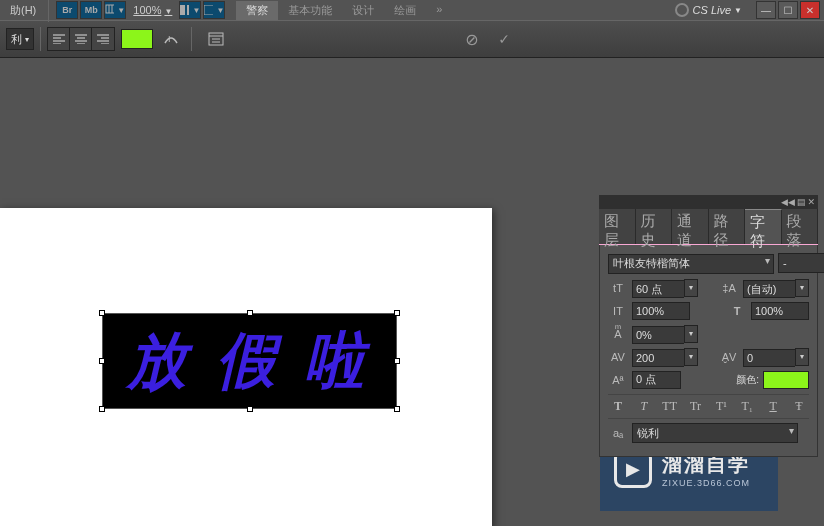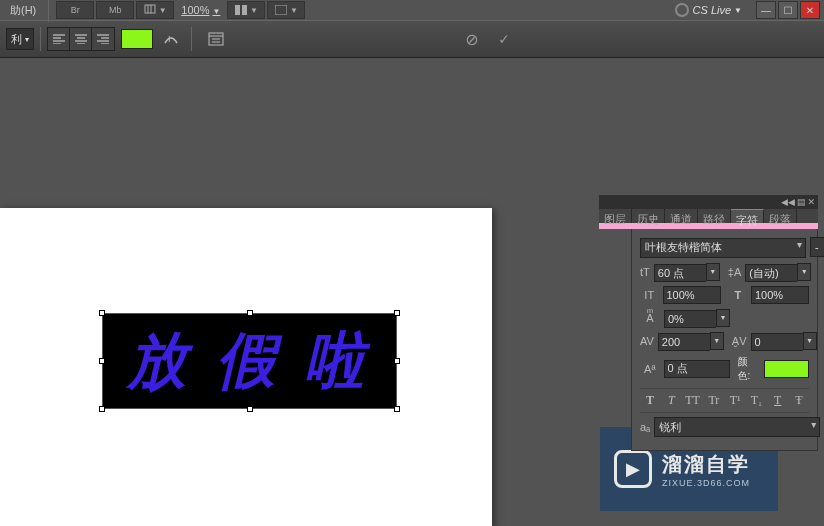--- a/index.html
+++ b/index.html
@@ -2,21 +2,21 @@
 <html><head>
 <meta charset="utf-8">
 <style>
 * { margin: 0; padding: 0; box-sizing: border-box; font-family: "Microsoft YaHei", Arial, sans-serif; }
 body { width: 824px; height: 526px; background: #4f4f4f; overflow: hidden; position: relative; }
 
 
 .menu-bar { height: 20px; background: #535353; display: flex; align-items: center; padding: 0 4px; font-size: 11px; color: #ccc; }
 .menu-bar .menu-item { padding: 0 6px; }
 .menu-bar .spacer { flex: 1; }
-.icon-btn { width: 38px; height: 18px; display: inline-flex; align-items: center; justify-content: center; margin: 0 1px; background: #404040; border: 1px solid #333; font-size: 9px; color: #aaa; }
+.icon-btn { width: 22px; height: 18px; display: inline-flex; align-items: center; justify-content: center; margin: 0 1px; background: #0c4a6e; border: 1px solid #333; font-size: 9px; color: #aaa; font-weight: bold; }
 .zoom-display { font-size: 11px; margin: 0 6px; text-decoration: underline; }
 .dropdown-arrow { font-size: 8px; margin-left: 3px; }
 .workspace-tabs { display: flex; margin-left: 10px; }
 .workspace-tab { padding: 2px 10px; font-size: 11px; color: #999; }
 .workspace-tab.active { background: #6a6a6a; color: #ddd; }
 .cs-live { display: flex; align-items: center; padding: 0 8px; font-size: 11px; color: #ddd; font-style: italic; }
 .cs-live-icon { width: 14px; height: 14px; border: 2px solid #888; border-radius: 50%; margin-right: 4px; }
 .win-controls { display: flex; margin-left: 4px; }
 .win-btn { width: 20px; height: 18px; background: #5a5a5a; border: 1px solid #333; margin-left: 2px; font-size: 10px; color: #ccc; display: inline-flex; align-items: center; justify-content: center; }
 .win-btn.close { background: #c9302c; }
@@ -43,24 +43,24 @@
 .sel-handle { position: absolute; width: 6px; height: 6px; background: #fff; border: 1px solid #000; }
 .handle-tl { left: -4px; top: -4px; } .handle-tm { left: 50%; top: -4px; margin-left: -3px; } .handle-tr { right: -4px; top: -4px; }
 .handle-ml { left: -4px; top: 50%; margin-top: -3px; } .handle-mr { right: -4px; top: 50%; margin-top: -3px; }
 .handle-bl { left: -4px; bottom: -4px; } .handle-bm { left: 50%; bottom: -4px; margin-left: -3px; } .handle-br { right: -4px; bottom: -4px; }
 .sel-border { position: absolute; left: -1px; top: -1px; right: -1px; bottom: -1px; border: 1px solid #555; pointer-events: none; }
 
 
 .right-panel { position: absolute; right: 6px; top: 137px; width: 219px; z-index: 5; }
 .panel-topbar { height: 14px; background: #2f2f2f; display: flex; justify-content: flex-end; align-items: center; padding: 0 2px; }
 .panel-topctl { font-size: 9px; color: #aaa; margin: 0 1px; }
-.panel-tabs { display: flex; background: #424242; height: 20px; border-bottom: 6px solid #f9a8d4; font-size: 11px; }
+.panel-tabs { display: flex; background: #424242; height: 36px; border-bottom: 1px solid #f9a8d4; font-size: 15px; }
 .panel-tab { padding: 3px 5px; color: #aaa; border-right: 1px solid #2a2a2a; }
 .panel-tab.active { background: #535353; color: #ddd; border-top: 1px solid #888; }
-.panel-body { background: #535353; border: 1px solid #333; border-top: none; padding: 8px; margin-left: 32px; }
+.panel-body { background: #535353; border: 1px solid #333; border-top: none; padding: 8px; }
 .panel-row { display: flex; align-items: center; margin-bottom: 5px; gap: 4px; }
 .panel-select { flex: 1; height: 20px; background: #3a3a3a; border: 1px solid #222; color: #ddd; font-size: 11px; padding: 0 18px 0 4px; appearance: none; position: relative; }
 .select-wrap { position: relative; flex: 1; }
 .select-wrap::after { content: '▾'; position: absolute; right: 4px; top: 2px; font-size: 10px; color: #bbb; pointer-events: none; }
 .panel-input { width: 52px; height: 18px; background: #3a3a3a; border: 1px solid #222; color: #ddd; font-size: 11px; padding: 0 3px; }
 .panel-spin { height: 18px; display: flex; }
 .panel-spin .input-wrap { position: relative; }
 .panel-spin .input-wrap .panel-input { width: 52px; border-right: none; }
 .panel-spin .spin-btn { width: 14px; height: 18px; background: #444; border: 1px solid #222; font-size: 8px; color: #ccc; display: flex; align-items: center; justify-content: center; }
 .row-icon { width: 20px; height: 18px; display: flex; align-items: center; justify-content: center; font-size: 11px; color: #bbb; }
@@ -101,20 +101,27 @@
         <rect x="7" y="0" width="5" height="10" fill="#aaa"></rect>
       </svg>
     <span class="dropdown-arrow">▼</span>
   </span>
   <span class="icon-btn">
     <svg width="12" height="10">
         <rect x="0" y="0" width="12" height="10" fill="none" stroke="#aaa"></rect>
       </svg>
     <span class="dropdown-arrow">▼</span>
   </span>
+  <div class="workspace-tabs">
+    <span class="workspace-tab active">警察</span>
+    <span class="workspace-tab">基本功能</span>
+    <span class="workspace-tab">设计</span>
+    <span class="workspace-tab">绘画</span>
+    <span class="workspace-tab">»</span>
+  </div>
   <span class="spacer"></span>
   <div class="cs-live">
     <span class="cs-live-icon"></span>
     <span>CS Live</span>
     <span class="dropdown-arrow">▼</span>
   </div>
   <div class="win-controls">
     <span class="win-btn">—</span>
     <span class="win-btn">☐</span>
     <span class="win-btn close">✕</span>
@@ -247,21 +254,21 @@
           </div>
         <span style="flex:1"></span>
         <span class="row-icon">A̬V</span>
         <div class="panel-spin">
             <div class="input-wrap"><input class="panel-input" value="0" style=""></div>
             <div class="spin-btn">▾</div>
           </div>
       </div>
       <div class="panel-row">
         <span class="row-icon">Aª</span>
-        <input class="panel-input" style="width: 66px;" value="0 点">
+        <input class="panel-input" style="width: 49px;" value="0 点">
         <span style="flex:1"></span>
         <span class="color-label">颜色:</span>
         <div class="color-swatch2" style="background:#8cf51a"></div>
       </div>
       <div class="tt-row">
         <span class="tt-btn" style="font-weight:bold">T</span>
         <span class="tt-btn" style="font-style:italic">T</span>
         <span class="tt-btn">TT</span>
         <span class="tt-btn">Tr</span>
         <span class="tt-btn">T¹</span>

